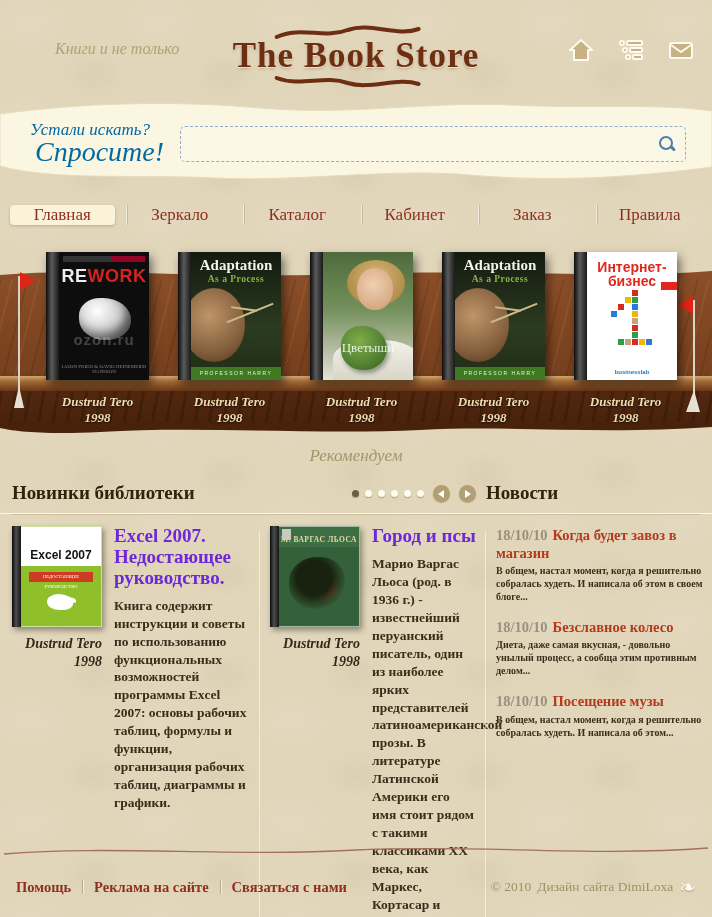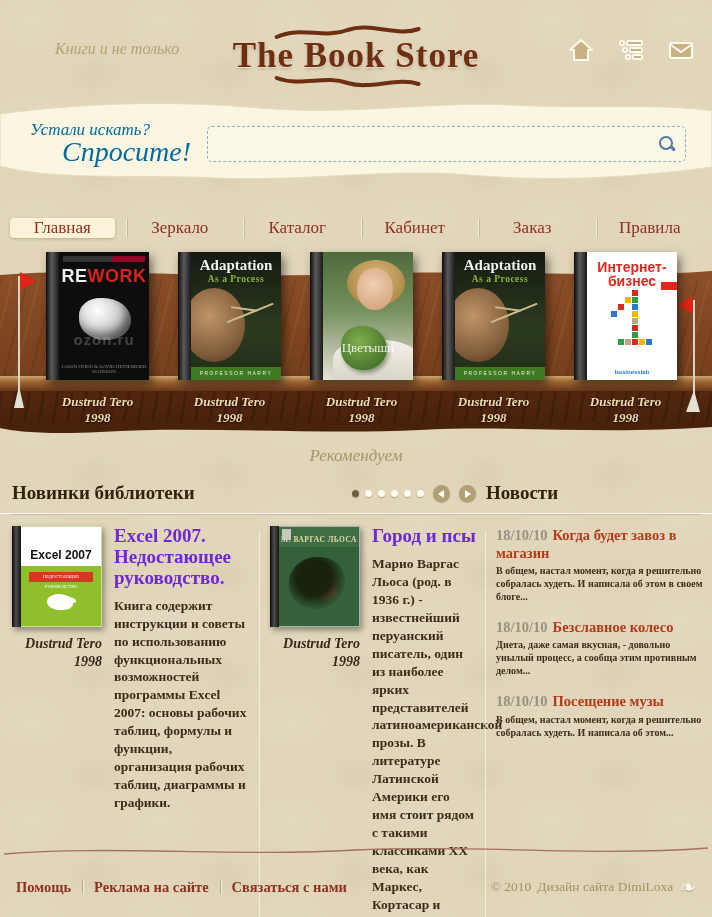--- a/index.html
+++ b/index.html
@@ -23,28 +23,28 @@
   .logo-swirl.top { margin-bottom:-4px; margin-left:40px; }
   .logo-swirl.bot { margin-top:-2px; margin-left:40px; }
   .header-icons { position:absolute; right:18px; top:38px; display:flex; gap:24px; }
   .hicon { width:26px; height:24px; cursor:pointer; }
   
   .band { position:relative; height:86px; margin-top:2px; }
   .band > svg.bandbg { position:absolute; inset:0; }
   .band-inner { position:absolute; inset:0; display:flex; align-items:center; padding:6px 26px 0 30px; }
   .ask { color:#0369a1; font-style:italic; line-height:1.02; margin-right:16px; white-space:nowrap; }
   .ask-l1 { font-size:17px; }
-  .ask-l2 { font-size:28px; margin-left:32px; }
+  .ask-l2 { font-size:28px; margin-left:5px; }
   .search-box { flex:1; position:relative; height:36px; border:1px dashed #8fafc7; border-radius:5px; background:rgba(255,255,255,.18); }
   .search-box input { width:100%; height:100%; border:none; outline:none; background:transparent; padding:0 38px 0 10px; font:15px "Liberation Serif",serif; color:#3d3527; }
   .mag { position:absolute; right:9px; top:8px; width:18px; height:18px; cursor:pointer; }
   .mag::before { content:""; position:absolute; left:1px; top:1px; width:10px; height:10px; border:2px solid #4d7ca6; border-radius:50%; }
   .mag::after { content:""; position:absolute; left:12px; top:12px; width:6px; height:2.5px; background:#4d7ca6; transform:rotate(45deg); border-radius:2px; }
   
-  .nav { display:flex; margin:8px 10px 0; height:46px; align-items:flex-end;gap:12px; }
+  .nav { display:flex; margin:8px 10px 0; height:46px; align-items:center;gap:12px; }
   .nav-item { flex:1; display:flex; align-items:center; justify-content:center; font-size:17px; color:#8e2f1f; cursor:pointer; position:relative; }
   .nav-item + .nav-item { border-left:1px solid #c6b893; box-shadow:-1px 0 0 rgba(255,255,255,.5); }
   .nav-item.active { background:#faf3da; border-radius:4px; box-shadow:0 1px 3px rgba(120,90,40,.35); border-left:none; }
   
   .shelf { position:relative; height:192px; margin-top:6px; }
   .wood-topwave { position:absolute; top:22px; left:0; }
   .wood-main { position:absolute; top:35px; left:0; width:712px; height:143px;
     background:
       repeating-linear-gradient(104deg, rgba(30,10,0,.12) 0 2px, transparent 2px 11px, rgba(255,200,140,.07) 11px 13px, transparent 13px 26px),
       linear-gradient(180deg,#8a4e28 0%, #7a421f 55%, #64331607 100%),

